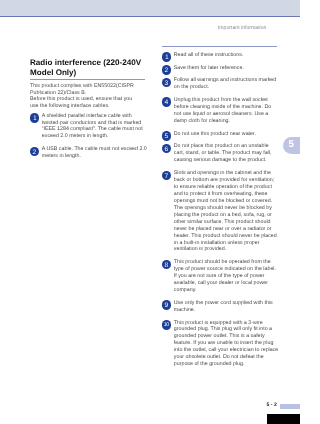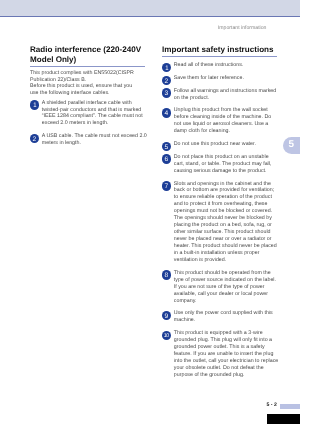--- a/index.html
+++ b/index.html
@@ -8,21 +8,21 @@
        font-family:"Liberation Sans",sans-serif;overflow:hidden;position:relative;
        -webkit-font-smoothing:antialiased;text-rendering:geometricPrecision;}
   .page{position:absolute;left:0;top:0;width:300px;height:424px;opacity:0.9999;}
   .col,.hdr,.foot,.tab5,h1,p.body,ol.items,ol.items li,.itxt,.num{will-change:opacity;}
   .topband{position:absolute;left:0;top:0;width:300px;height:16px;background:#d2d7e6;}
   .topline{position:absolute;left:0;top:16px;width:300px;height:1.1px;background:#6a77b4;}
   .hdr{position:absolute;left:217.9px;top:25px;font-size:5.15px;color:#8a8a8a;letter-spacing:0px;white-space:nowrap;}
   .col{position:absolute;top:44px;width:117.8px;}
   .colL{left:30px;}
   .colR{left:162px;}
-  h1{margin:1px 0 0 0;font-size:8.1px;font-weight:bold;color:#111;line-height:9.5px;letter-spacing:0px;}
+  h1{margin:14px 0 0 0;font-size:8.1px;font-weight:bold;color:#111;line-height:9.5px;letter-spacing:0px;}
   .rule{height:1.3px;width:115px;background:#8b96c9;margin-top:1.7px;margin-bottom:3.0px;}
   .colR .rule{margin-bottom:4.8px;}
   p.body{margin:0 0 3.2px 0;width:106px;font-size:5.3px;line-height:6.6px;color:#4a4a4a;}
   ol.items{margin:0;padding:0;list-style:none;}
   ol.items li{position:relative;padding-left:11.8px;margin-bottom:5.8px;}
   .num{position:absolute;left:-0.5px;top:0.5px;width:9.6px;height:9.6px;border-radius:50%;
        background:#1d3e96;color:#fff;font-size:6.6px;font-weight:normal;
        text-align:center;line-height:11.3px;letter-spacing:-0.1px;}
   .num.wide{font-size:5.4px;letter-spacing:-0.35px;}
   .num>i{font-style:normal;display:inline-block;}
@@ -57,21 +57,20 @@
           <span class="itxt">A shielded parallel interface cable with twisted-pair conductors and that is marked “IEEE 1284 compliant”. The cable must not exceed 2.0 meters in length.</span>
         </li>
         <li>
           <span class="num"><i>2</i></span>
           <span class="itxt">A USB cable. The cable must not exceed 2.0 meters in length.</span>
         </li>
       </ol>
   </div>
 
   <div class="col colR">
-    <h1>Important safety instructions</h1>
     <div class="rule"></div>
     <ol class="items">
         <li>
           <span class="num one"><i>1</i></span>
           <span class="itxt">Read all of these instructions.</span>
         </li>
         <li>
           <span class="num"><i>2</i></span>
           <span class="itxt">Save them for later reference.</span>
         </li>

